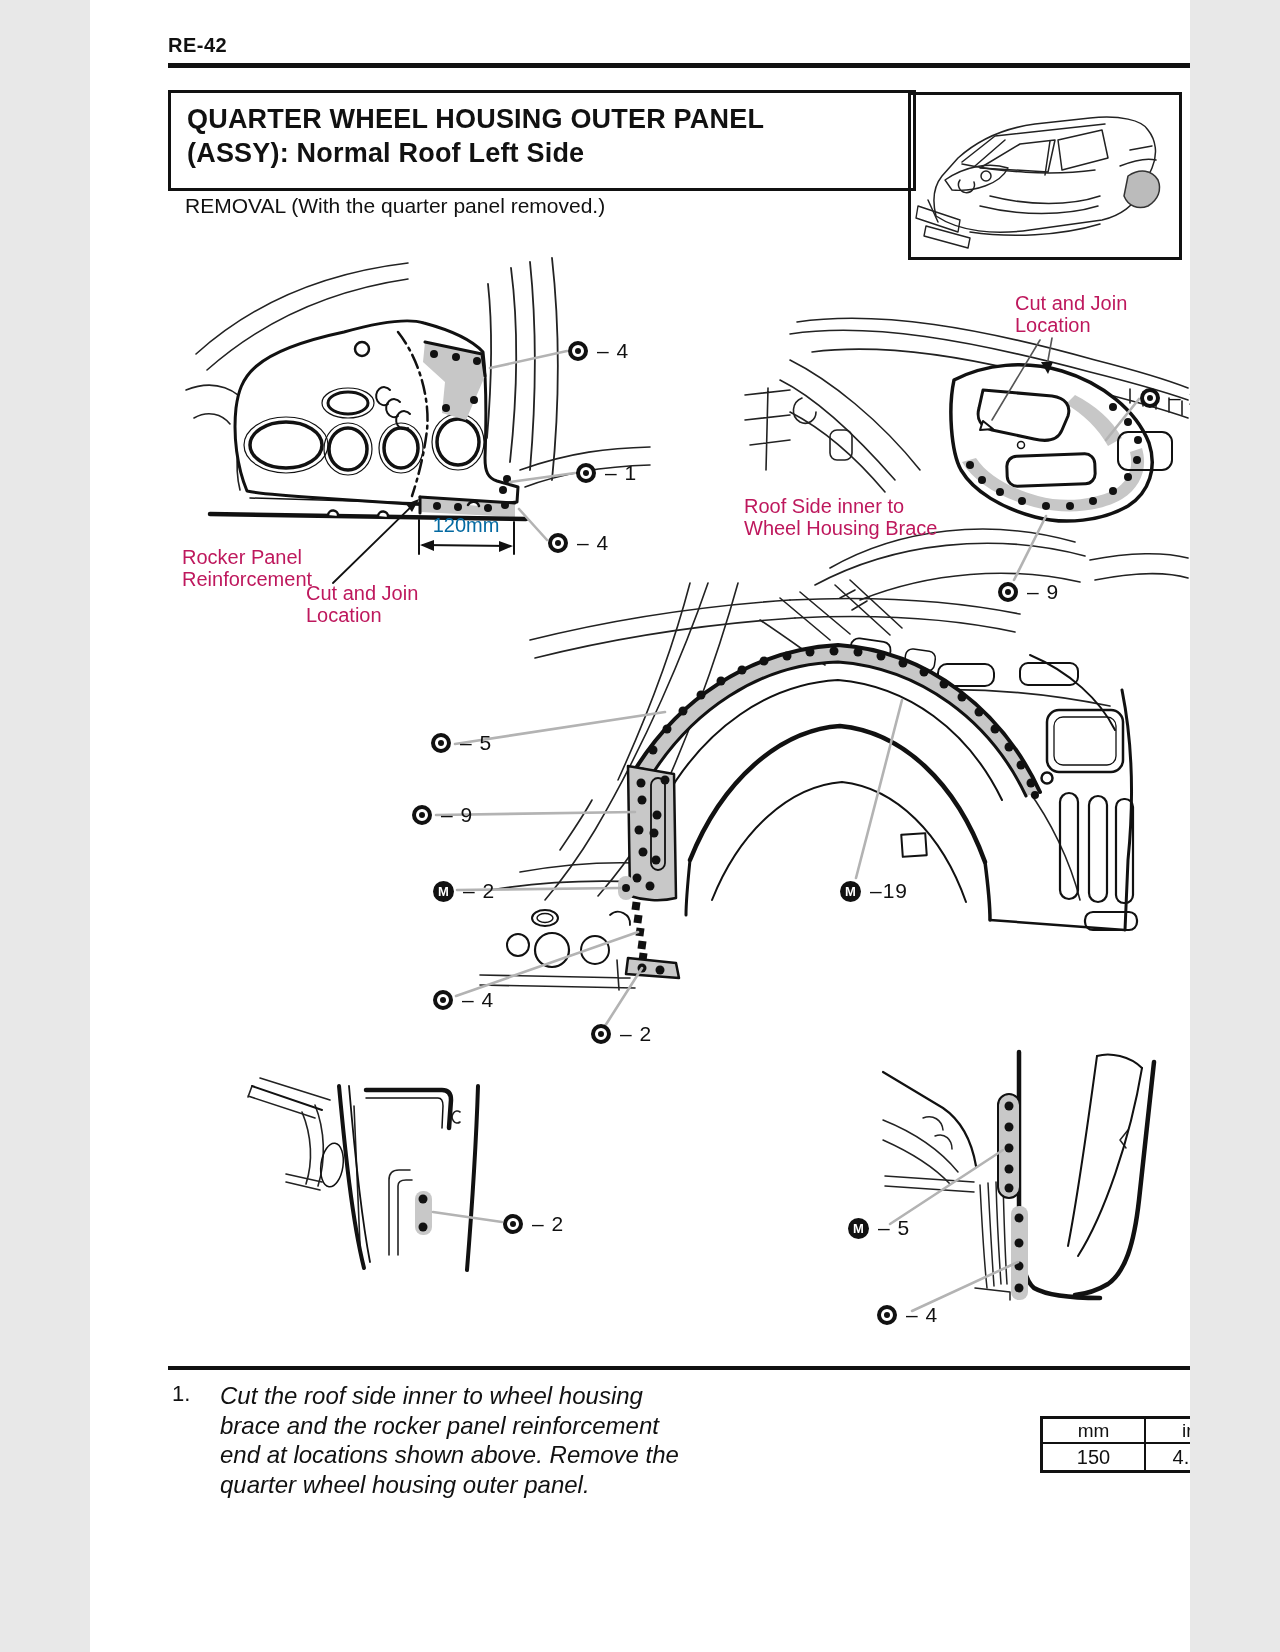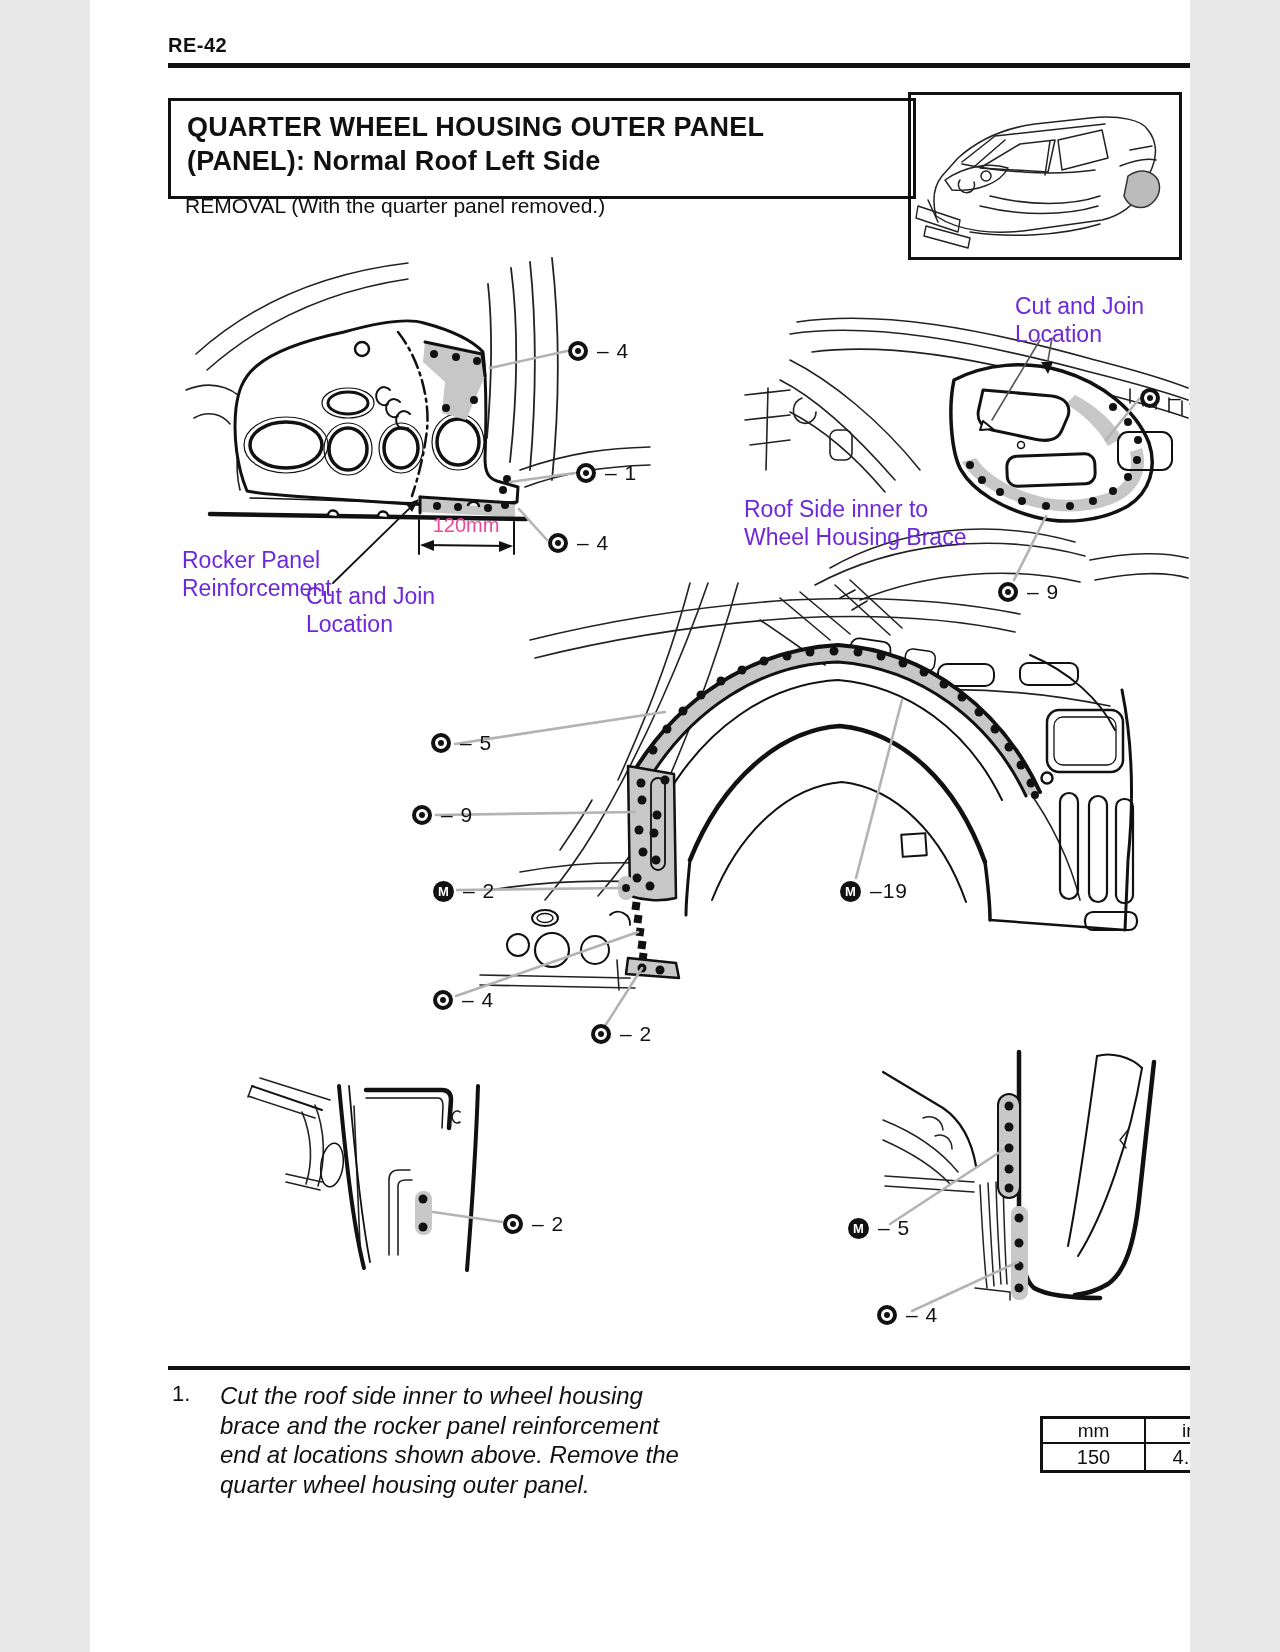--- a/index.html
+++ b/index.html
@@ -2,26 +2,26 @@
 <html><head>
 <meta charset="utf-8">
 <style>
   html,body{margin:0;padding:0;background:#e8e8e8;}
   .page{position:relative;width:1100px;height:1652px;background:#ffffff;margin:0 auto;
         font-family:"Liberation Sans", sans-serif;color:#111;overflow:hidden;}
   .rule{position:absolute;background:#111;}
   .hdr-code{position:absolute;left:78px;top:34px;font-size:20px;font-weight:bold;letter-spacing:.5px;}
   .hdr-title{position:absolute;left:287px;top:34px;width:600px;text-align:center;font-size:20px;font-weight:bold;letter-spacing:.5px;}
   .title-box{position:absolute;left:78px;top:90px;width:726px;height:86px;border:3px solid #111;
-             padding:9px 0 0 16px;margin-top:8px;}
+             padding:9px 0 0 16px;}
   .title-box .tl{font-size:27px;font-weight:bold;line-height:34px;letter-spacing:.2px;}
   .car-box{position:absolute;left:818px;top:92px;width:268px;height:162px;border:3px solid #111;background:transparent;}
   .subtitle{position:absolute;left:95px;top:194px;font-size:21px;font-weight:normal;}
-  .dlabel{position:absolute;font-size:23px;line-height:28px;white-space:pre-line;color:#6d28d9;}
-  .dim-label{position:absolute;left:327px;top:514px;width:98px;text-align:center;font-size:20px;color:#ec4899;}
+  .dlabel{position:absolute;font-size:20px;line-height:22px;white-space:pre-line;color:#be185d;}
+  .dim-label{position:absolute;left:327px;top:514px;width:98px;text-align:center;font-size:20px;color:#0369a1;}
   .callout{position:absolute;display:flex;align-items:center;gap:9px;z-index:3;}
   .sym{flex:0 0 auto;display:flex;align-items:center;justify-content:center;}
   .sym.spot{width:12px;height:12px;border:4.5px solid #111;border-radius:50%;background:#fff;}
   .sym.spot .dot{width:6px;height:6px;background:#111;border-radius:50%;}
   .sym.mig{width:21px;height:21px;border-radius:50%;background:#111;color:#fff;font-weight:bold;font-size:13px;}
   .co-label{font-size:21px;letter-spacing:1px;white-space:nowrap;}
   .art{position:absolute;left:0;top:0;z-index:1;pointer-events:none;}
   .txt{z-index:2;}
   .instruction{position:absolute;left:82px;top:1381px;display:flex;z-index:2;}
   .inst-num{font-size:22px;width:48px;flex:0 0 auto;}
@@ -36,21 +36,21 @@
 </head>
 <body>
 
 <div class="page">
 
   <div class="hdr-code txt">RE-42</div>
   <div class="rule" style="left:78px;top:63px;width:1124px;height:5px;"></div>
 
   <div class="title-box txt">
     <div class="tl">QUARTER WHEEL HOUSING OUTER PANEL</div>
-    <div class="tl">(PANEL): Normal Roof Left Side</div>
+    <div class="tl">(ASSY): Normal Roof Left Side</div>
   </div>
 
   <div class="car-box"></div>
 
   <div class="subtitle txt">REMOVAL (With the quarter panel removed.)</div>
 
   <svg class="art" width="1280" height="1652" viewBox="0 0 1280 1652">
     <g stroke-linecap="round" stroke-linejoin="round" fill="none" stroke="#111">
 
       <g stroke-width="1.5" stroke="#222">

